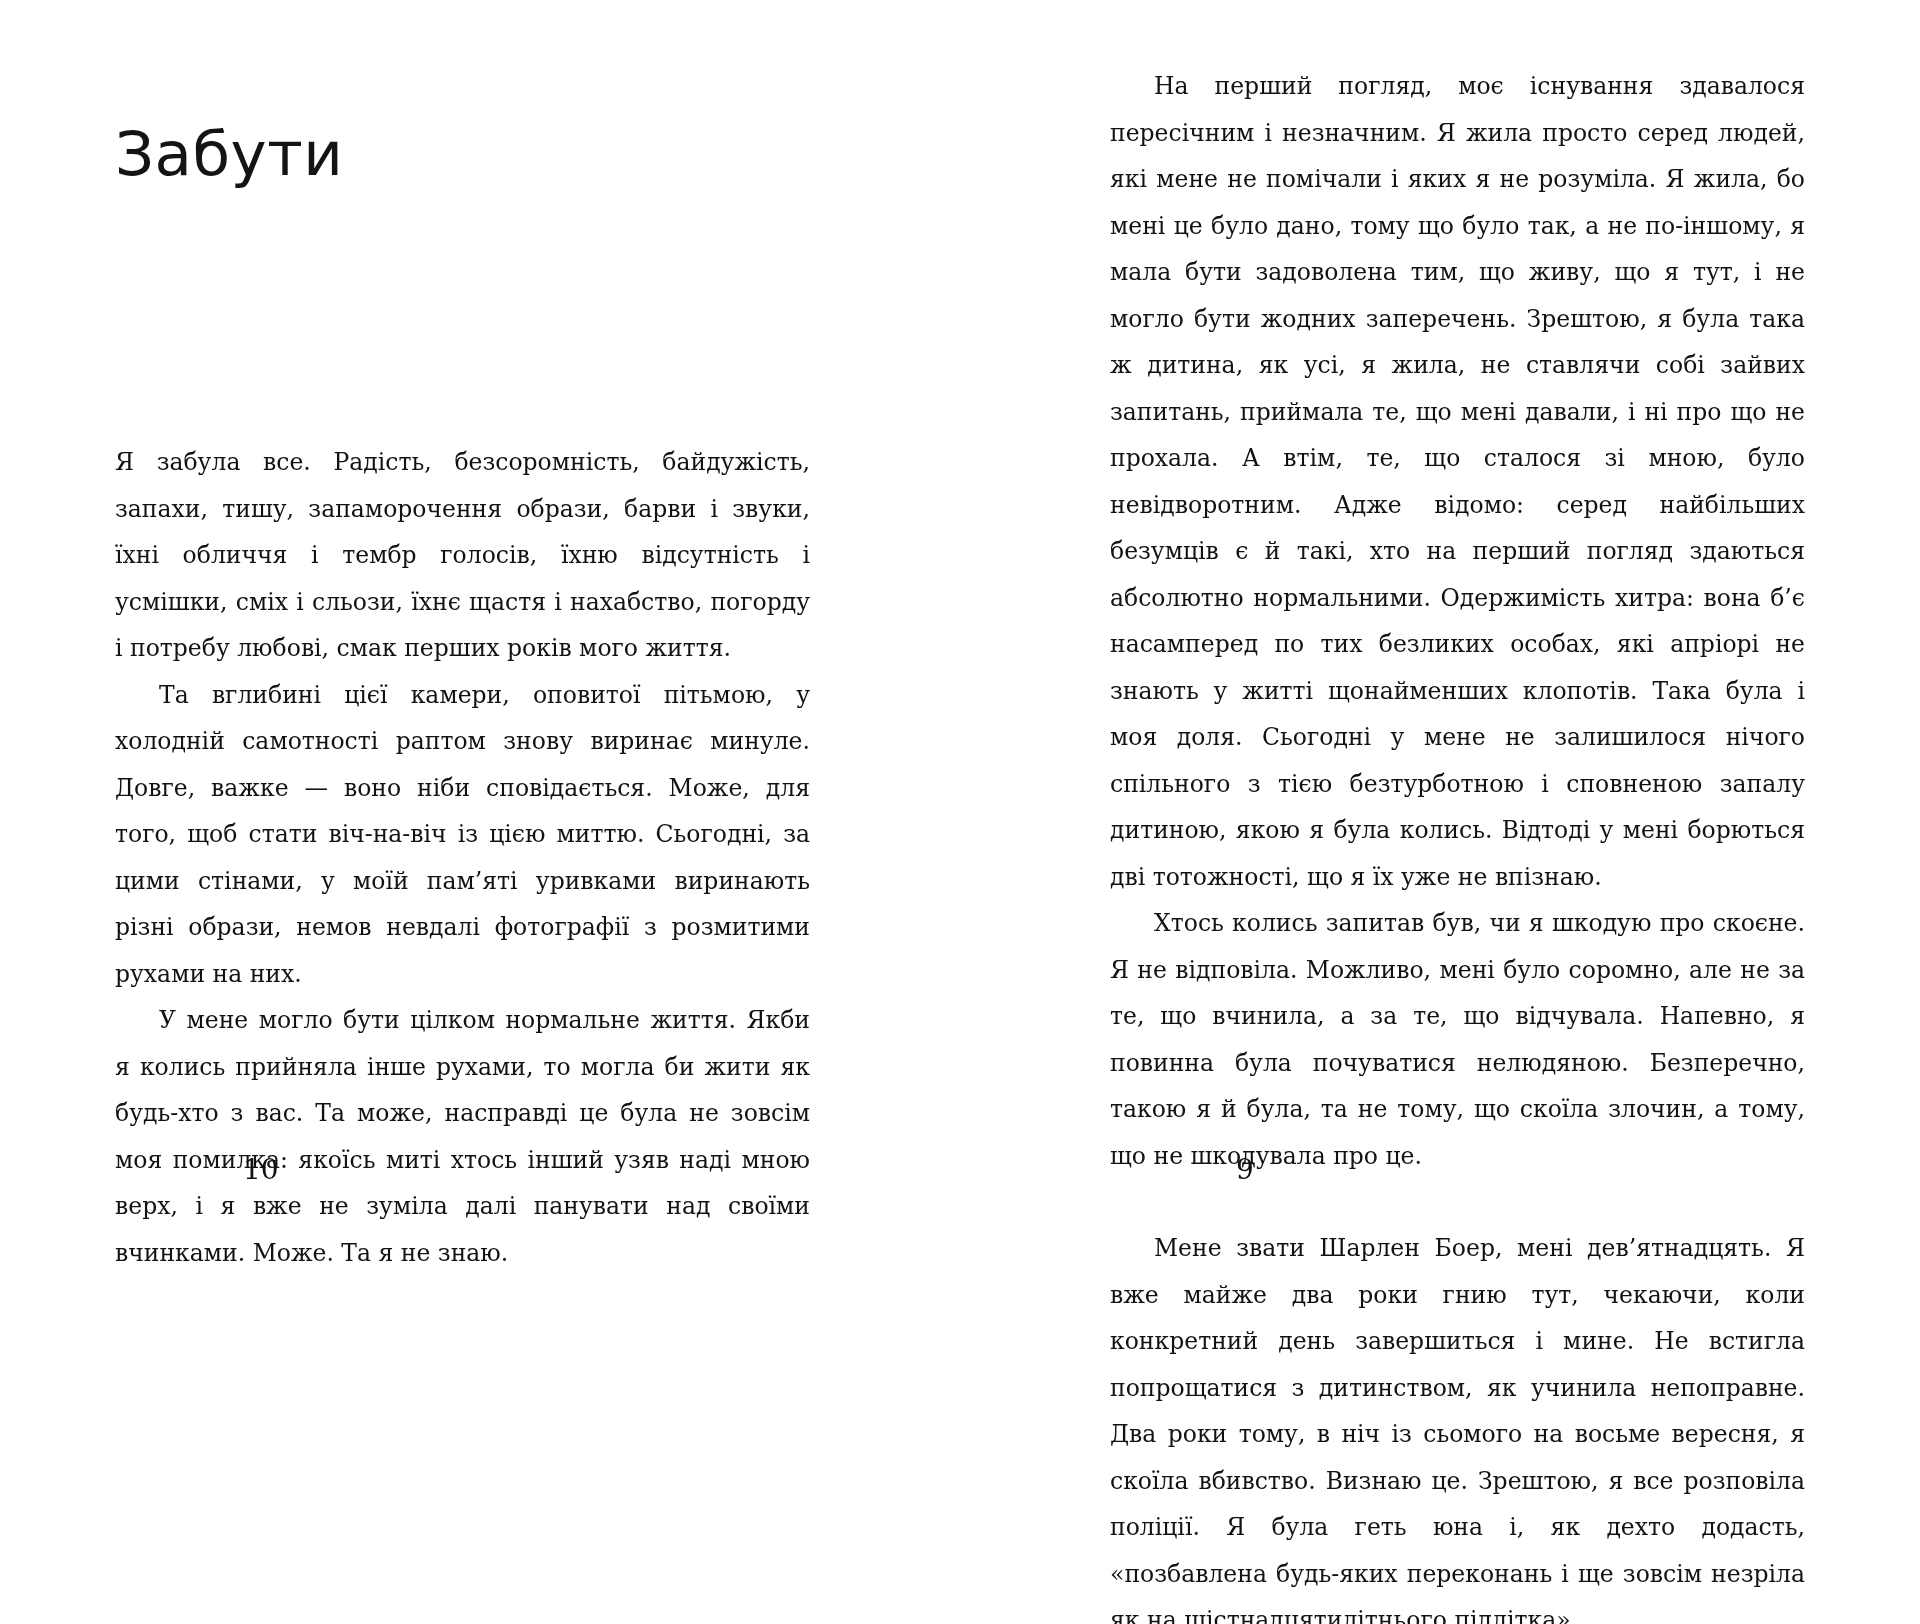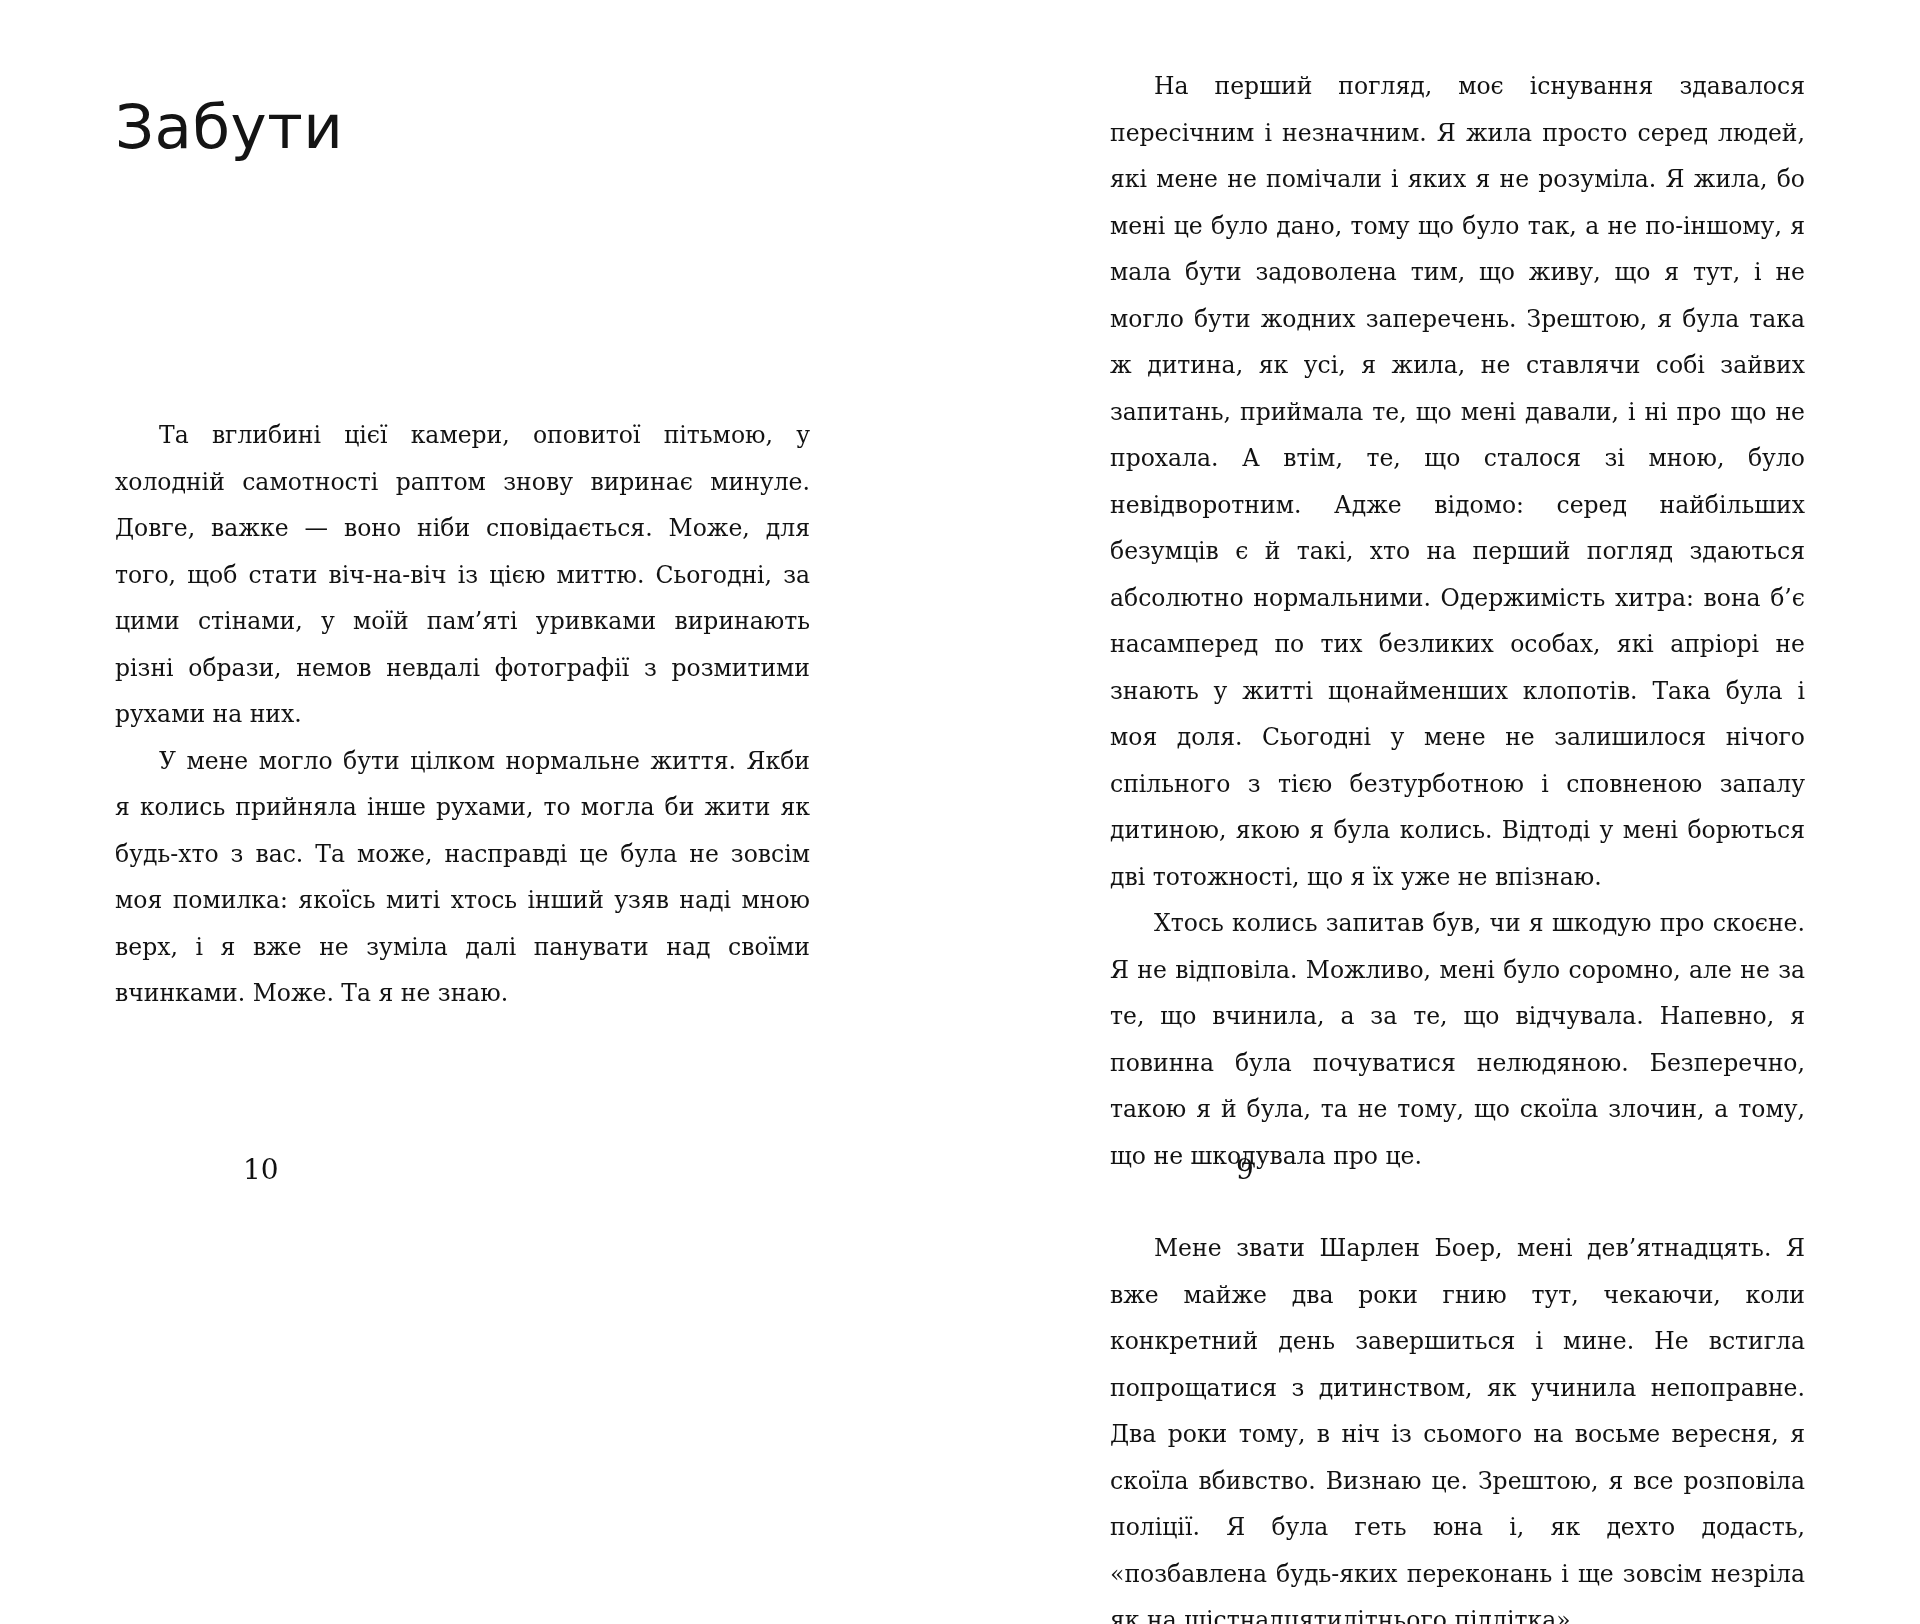--- a/index.html
+++ b/index.html
@@ -34,21 +34,21 @@
     width: 960px;
     padding: 0 115px 0 150px;
   }
   .chapter-title {
     font-family: "DejaVu Sans", sans-serif;
     font-size: 61px;
     font-weight: 400;
     letter-spacing: 0.5px;
     color: #141414;
     margin: 0;
-    padding-top: 93px;
+    padding-top: 120px;
     line-height: 1.1;
   }
   .body-block {
     margin-top: 252px;
   }
   .body-block-right {
     padding-top: 63px;
   }
   p.para {
     font-family: "DejaVu Serif", serif;
@@ -79,20 +79,21 @@
 </style>
 </head>
 <body>
 
 <div class="spread">
 
   <div class="page page-left">
     <h1 class="chapter-title">Забути</h1>
 
     <div class="body-block">
+      <p class="para">Я забула все. Радість, безсоромність, байдужість, запахи, тишу, запаморочення образи, барви і звуки, їхні обличчя і тембр голосів, їхню відсутність і усмішки, сміх і сльози, їхнє щастя і нахабство, погорду і потребу любові, смак перших років мого життя.</p>
       <p class="para indent">Та вглибині цієї камери, оповитої пітьмою, у холодній самотності раптом знову виринає минуле. Довге, важке — воно ніби сповідається. Може, для того, щоб стати віч-на-віч із цією миттю. Сьогодні, за цими стінами, у моїй пам’яті уривками виринають різні образи, немов невдалі фотографії з розмитими рухами на них.</p>
       <p class="para indent">У мене могло бути цілком нормальне життя. Якби я колись прийняла інше рухами, то могла би жити як будь-хто з вас. Та може, насправді це була не зовсім моя помилка: якоїсь миті хтось інший узяв наді мною верх, і я вже не зуміла далі панувати над своїми вчинками. Може. Та я не знаю.</p>
     </div>
 
     <div class="folio folio-left">10</div>
   </div>
 
   <div class="page page-right">
     <div class="body-block-right">
       <p class="para indent">На перший погляд, моє існування здавалося пересічним і незначним. Я жила просто серед людей, які мене не помічали і яких я не розуміла. Я жила, бо мені це було дано, тому що було так, а не по-іншому, я мала бути задоволена тим, що живу, що я тут, і не могло бути жодних заперечень. Зрештою, я була така ж дитина, як усі, я жила, не ставлячи собі зайвих запитань, приймала те, що мені давали, і ні про що не прохала. А втім, те, що сталося зі мною, було невідворотним. Адже відомо: серед найбільших безумців є й такі, хто на перший погляд здаються абсолютно нормальними. Одержимість хитра: вона б’є насамперед по тих безликих особах, які апріорі не знають у житті щонайменших клопотів. Така була і моя доля. Сьогодні у мене не залишилося нічого спільного з тією безтурботною і сповненою запалу дитиною, якою я була колись. Відтоді у мені борються дві тотожності, що я їх уже не впізнаю.</p>

